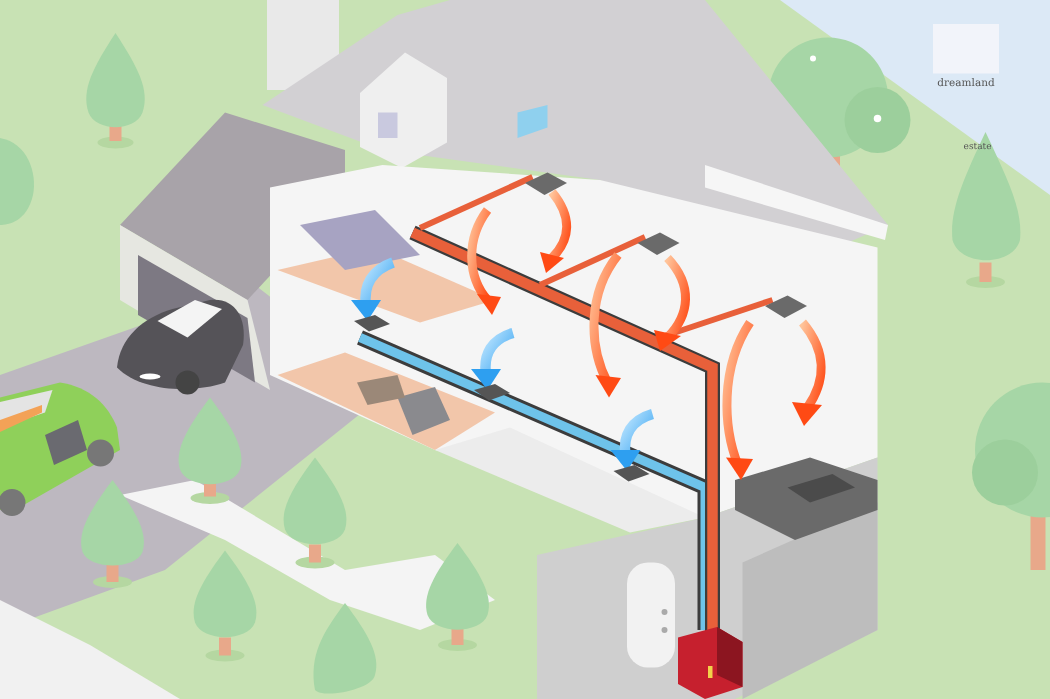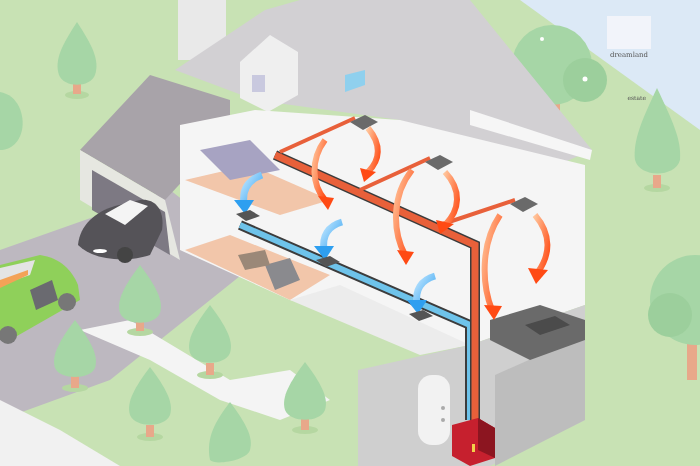--- a/index.html
+++ b/index.html
@@ -1,19 +1,19 @@
 <!DOCTYPE html>
 <html><head>
 <meta charset="utf-8">
 <style>
   html,body{margin:0;padding:0;}
   body{width:700px;height:466px;overflow:hidden;background:#c8e2b4;font-family:"DejaVu Sans",sans-serif;}
   .scene{position:relative;width:700px;height:466px;}
   svg{position:absolute;left:0;top:0;}
-  .logo{position:absolute;left:607px;top:16px;width:44px;height:33px;background:#f2f4fa;
+  .logo{position:absolute;left:622px;top:16px;width:44px;height:33px;background:#f2f4fa;
         display:flex;flex-direction:column;align-items:center;justify-content:flex-start;gap:36px;}
   .logo svg{position:static;}
   .logo .t1{font-family:"DejaVu Serif",serif;font-size:7px;color:#555;line-height:7px;margin-top:0px;}
   .logo .t2{font-family:"DejaVu Serif",serif;font-size:6px;color:#555;line-height:6px;align-self:flex-end;margin-right:5px;}
 </style>
 </head>
 <body>
 
 <div class="scene">
 <svg width="700" height="466" viewBox="0 0 700 466">

